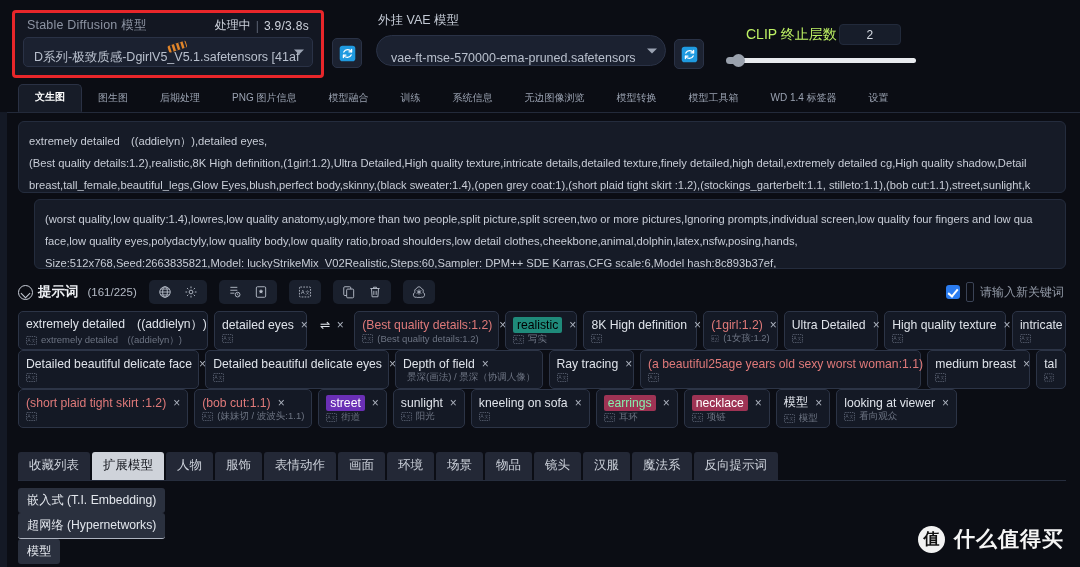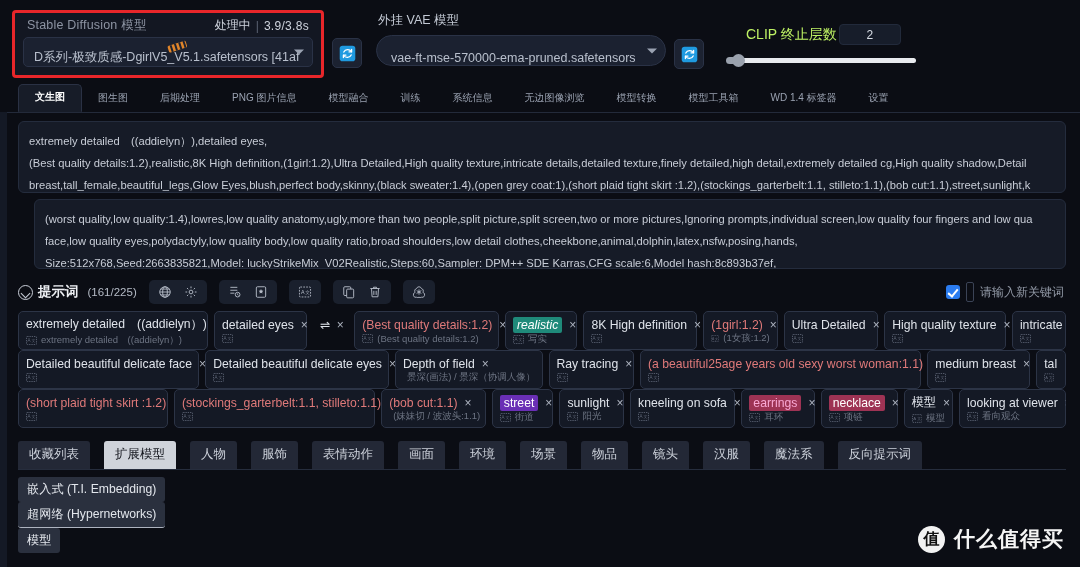--- a/index.html
+++ b/index.html
@@ -139,21 +139,21 @@
   }
   .chip-main { display: flex; align-items: center; gap: 7px; white-space: nowrap; }
   .chip-text { font-size: 12.2px; color: #dfe3ea; }
   .chip-text.hl { padding: 1px 4px; border-radius: 2px; }
   .chip-text.weighted { color: #e07a7a; }
   .chip-x { font-size: 12px; color: #aeb4c0; }
   .chip-sub { display: flex; align-items: center; gap: 4px; margin-top: 1px; height: 12px; }
   .chip-sub-text { font-size: 9.5px; color: #6d7483; white-space: nowrap; }
 
   
-  .cat-tabs { display: flex; gap: 14px; margin-top: 13px; border-bottom: 1px solid #262d3d; padding-bottom: 0; }
+  .cat-tabs { display: flex; gap: 2px; margin-top: 24px; border-bottom: 1px solid #262d3d; padding-bottom: 0; }
   .cat-tab {
     font-size: 12.5px; color: #cdd2db; padding: 5px 11px 6px 11px;
     background: #232836; border-radius: 3px 3px 0 0; white-space: nowrap;
   }
   .cat-tab.active { background: #cfd3da; color: #14161d; }
 
   .sub-btns { margin-top: 7px; display: flex; flex-direction: column; align-items: flex-start; }
   .sub-btn {
     background: #2a303e; border-radius: 3px; padding: 4px 9px;
     font-size: 12.2px; color: #e2e6ec; white-space: nowrap;
@@ -401,21 +401,21 @@
               <svg viewBox="0 0 24 20" width="11" height="9">
                 <rect x="1" y="1" width="22" height="18" rx="1.5" fill="none" stroke="#5e6576" stroke-width="2" stroke-dasharray="3 2"></rect>
                 <text x="3" y="14" font-size="10" fill="#5e6576" font-family="Liberation Sans, sans-serif">A</text>
                 <text x="12" y="14" font-size="9" fill="#5e6576" font-family="DejaVu Sans, sans-serif">文</text>
               </svg>
               <span class="chip-sub-text">(Best quality details:1.2)</span>
             </div>
           </div>
           <div class="chip">
             <div class="chip-main">
-              <span class="chip-text hl" style="background: rgb(31, 138, 122); color: #ffffff; font-style: italic;">realistic</span>
+              <span class="chip-text hl" style="background: rgb(31, 138, 122); color: #000000;">realistic</span>
               <span class="chip-x">×</span>
             </div>
             <div class="chip-sub">
               <svg viewBox="0 0 24 20" width="11" height="9">
                 <rect x="1" y="1" width="22" height="18" rx="1.5" fill="none" stroke="#5e6576" stroke-width="2" stroke-dasharray="3 2"></rect>
                 <text x="3" y="14" font-size="10" fill="#5e6576" font-family="Liberation Sans, sans-serif">A</text>
                 <text x="12" y="14" font-size="9" fill="#5e6576" font-family="DejaVu Sans, sans-serif">文</text>
               </svg>
               <span class="chip-sub-text">写实</span>
             </div>
@@ -599,34 +599,20 @@
               <svg viewBox="0 0 24 20" width="11" height="9">
                 <rect x="1" y="1" width="22" height="18" rx="1.5" fill="none" stroke="#5e6576" stroke-width="2" stroke-dasharray="3 2"></rect>
                 <text x="3" y="14" font-size="10" fill="#5e6576" font-family="Liberation Sans, sans-serif">A</text>
                 <text x="12" y="14" font-size="9" fill="#5e6576" font-family="DejaVu Sans, sans-serif">文</text>
               </svg>
               <span class="chip-sub-text"></span>
             </div>
           </div>
           <div class="chip">
             <div class="chip-main">
-              <span class="chip-text weighted">(stockings_garterbelt:1.1, stilleto:1.1)</span>
-              <span class="chip-x">×</span>
-            </div>
-            <div class="chip-sub">
-              <svg viewBox="0 0 24 20" width="11" height="9">
-                <rect x="1" y="1" width="22" height="18" rx="1.5" fill="none" stroke="#5e6576" stroke-width="2" stroke-dasharray="3 2"></rect>
-                <text x="3" y="14" font-size="10" fill="#5e6576" font-family="Liberation Sans, sans-serif">A</text>
-                <text x="12" y="14" font-size="9" fill="#5e6576" font-family="DejaVu Sans, sans-serif">文</text>
-              </svg>
-              <span class="chip-sub-text"></span>
-            </div>
-          </div>
-          <div class="chip">
-            <div class="chip-main">
               <span class="chip-text weighted">(bob cut:1.1)</span>
               <span class="chip-x">×</span>
             </div>
             <div class="chip-sub">
               <svg viewBox="0 0 24 20" width="11" height="9">
                 <rect x="1" y="1" width="22" height="18" rx="1.5" fill="none" stroke="#5e6576" stroke-width="2" stroke-dasharray="3 2"></rect>
                 <text x="3" y="14" font-size="10" fill="#5e6576" font-family="Liberation Sans, sans-serif">A</text>
                 <text x="12" y="14" font-size="9" fill="#5e6576" font-family="DejaVu Sans, sans-serif">文</text>
               </svg>
               <span class="chip-sub-text">(妹妹切 / 波波头:1.1)</span>
@@ -669,21 +655,21 @@
               <svg viewBox="0 0 24 20" width="11" height="9">
                 <rect x="1" y="1" width="22" height="18" rx="1.5" fill="none" stroke="#5e6576" stroke-width="2" stroke-dasharray="3 2"></rect>
                 <text x="3" y="14" font-size="10" fill="#5e6576" font-family="Liberation Sans, sans-serif">A</text>
                 <text x="12" y="14" font-size="9" fill="#5e6576" font-family="DejaVu Sans, sans-serif">文</text>
               </svg>
               <span class="chip-sub-text"></span>
             </div>
           </div>
           <div class="chip">
             <div class="chip-main">
-              <span class="chip-text hl" style="background: rgb(158, 51, 84); color: #f9a8d4;">earrings</span>
+              <span class="chip-text hl" style="background: rgb(158, 51, 84); color: #86efac;">earrings</span>
               <span class="chip-x">×</span>
             </div>
             <div class="chip-sub">
               <svg viewBox="0 0 24 20" width="11" height="9">
                 <rect x="1" y="1" width="22" height="18" rx="1.5" fill="none" stroke="#5e6576" stroke-width="2" stroke-dasharray="3 2"></rect>
                 <text x="3" y="14" font-size="10" fill="#5e6576" font-family="Liberation Sans, sans-serif">A</text>
                 <text x="12" y="14" font-size="9" fill="#5e6576" font-family="DejaVu Sans, sans-serif">文</text>
               </svg>
               <span class="chip-sub-text">耳环</span>
             </div>

